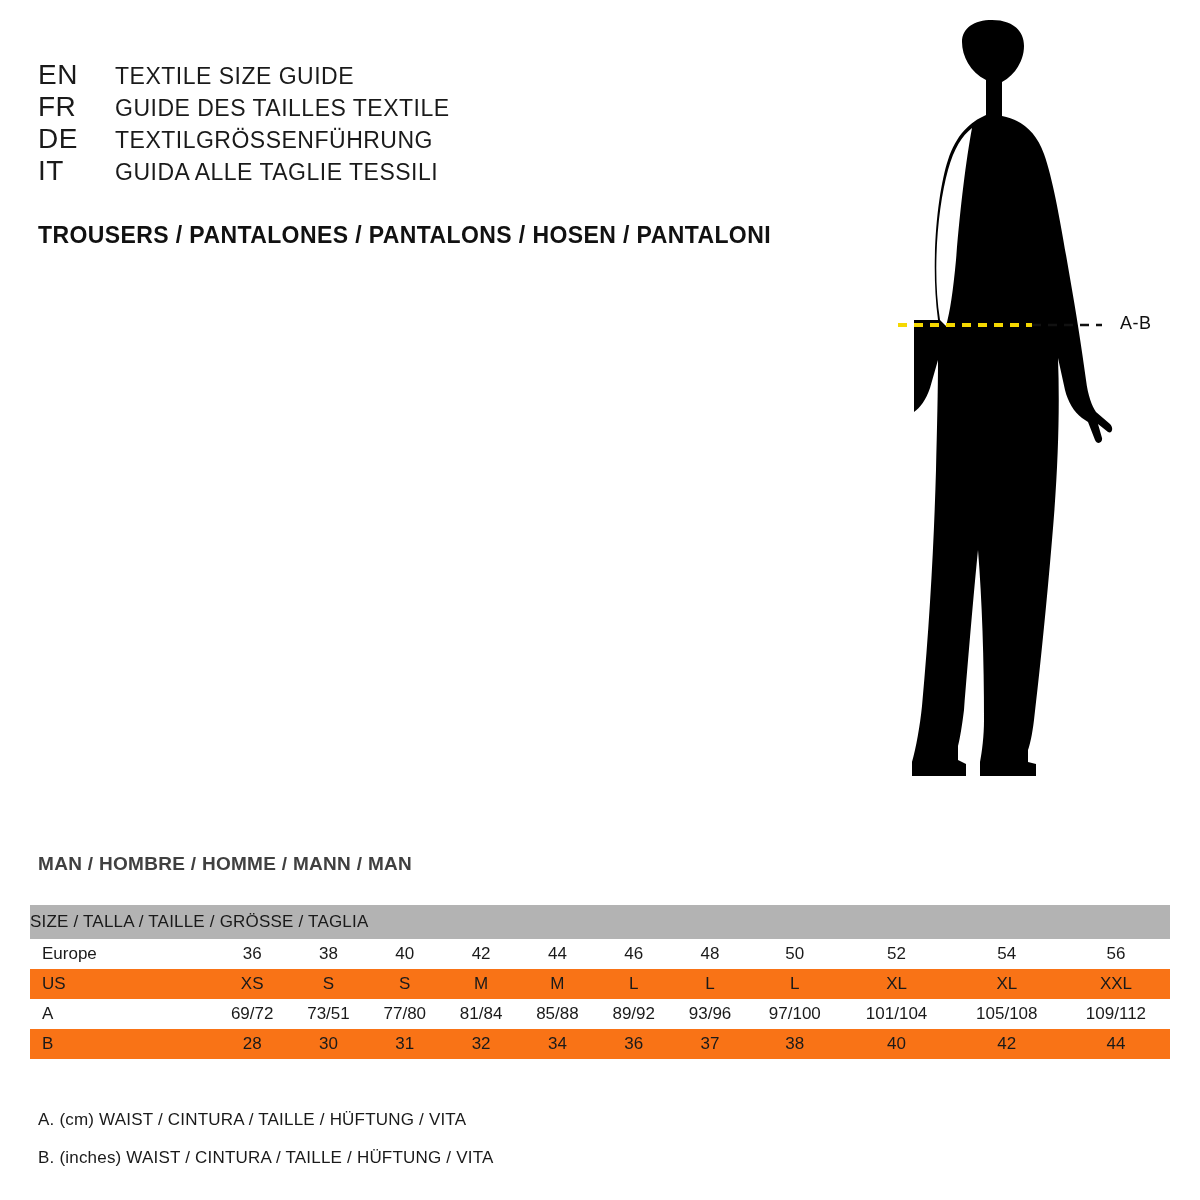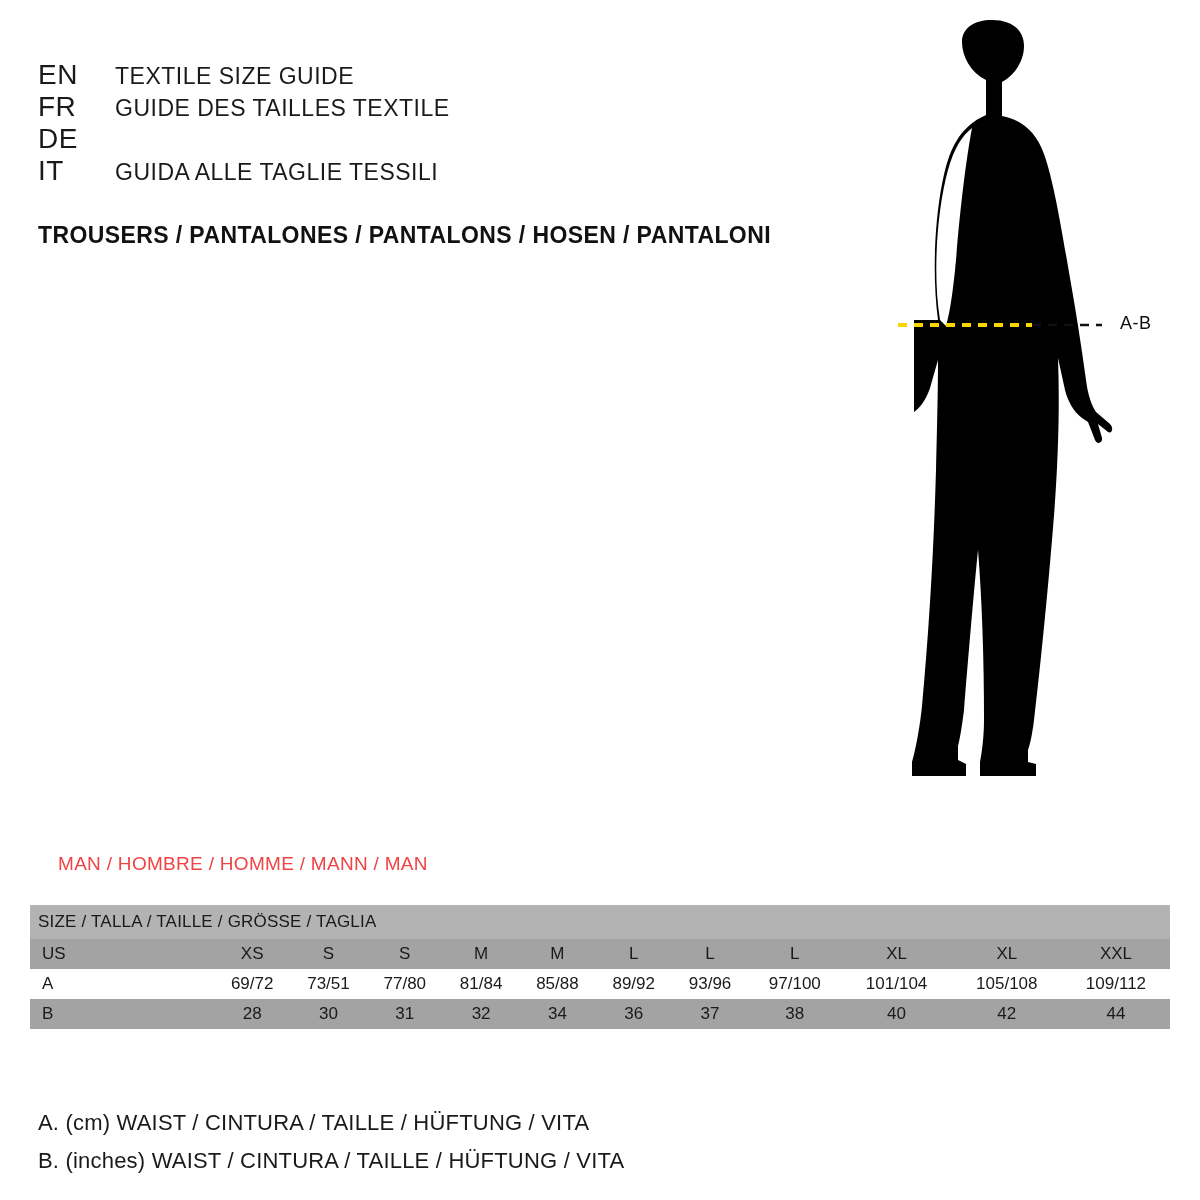--- a/index.html
+++ b/index.html
@@ -70,24 +70,23 @@
     color: #111;
     letter-spacing: 0.5px;
   }
 
   
   .section-title {
     position: absolute;
     left: 38px;
     top: 853px;
     font-size: 19px;
-    font-weight: normal;
+    font-weight: bold;
     letter-spacing: 0.3px;
-    color: #ef4444;
-    margin-left: 20px;
+    color: #404040;
   }
 
   table.size-table {
     position: absolute;
     left: 30px;
     top: 905px;
     width: 1140px;
     border-collapse: collapse;
     font-size: 17px;
   }
@@ -95,57 +94,58 @@
   table.size-table td {
     padding: 0;
     height: 30px;
     text-align: center;
     font-weight: normal;
     color: #1a1a1a;
   }
   table.size-table thead th {
     background: #b3b3b3;
     text-align: left;
-    padding-left: 8px;
+    padding-left: 0;
     font-size: 17px;
     height: 34px;
     letter-spacing: 0.2px;
   }
   table.size-table tbody tr.row-light td { background: #ffffff; }
-  table.size-table tbody tr.row-dark td { background: #a3a3a3; }
+  table.size-table tbody tr.row-dark td { background: #f97316; }
   table.size-table tbody td.rowhead {
     text-align: left;
     padding-left: 12px;
     width: 172px;
   }
 
   .footnote {
     position: absolute;
     left: 38px;
-    font-size: 22px;
+    font-size: 17px;
     color: #1a1a1a;
     letter-spacing: 0.2px;
   }
   .footnote.fn1 { top: 1110px; }
   .footnote.fn2 { top: 1148px; }
 </style>
 </head>
 <body>
 
 <div class="lang-block">
   <div class="lang-row">
     <div class="lang-code">EN</div>
     <div class="lang-text">TEXTILE SIZE GUIDE</div>
   </div>
   <div class="lang-row">
     <div class="lang-code">FR</div>
     <div class="lang-text">GUIDE DES TAILLES TEXTILE</div>
   </div>
   <div class="lang-row">
     <div class="lang-code">DE</div>
+    <div class="lang-text">TEXTILGRÖßENFÜHRUNG</div>
   </div>
   <div class="lang-row">
     <div class="lang-code">IT</div>
     <div class="lang-text">GUIDA ALLE TAGLIE TESSILI</div>
   </div>
 </div>
 
 <div class="garment-line">TROUSERS / PANTALONES / PANTALONS / HOSEN / PANTALONI</div>
 
 <div class="figure-wrap">
@@ -217,20 +217,34 @@
 
 <div class="section-title">MAN / HOMBRE / HOMME / MANN / MAN</div>
 
 <table class="size-table">
   <thead>
     <tr>
       <th colspan="12">SIZE / TALLA / TAILLE / GRÖSSE / TAGLIA</th>
     </tr>
   </thead>
   <tbody>
+    <tr class="row-light">
+      <td class="rowhead">Europe</td>
+      <td>36</td>
+      <td>38</td>
+      <td>40</td>
+      <td>42</td>
+      <td>44</td>
+      <td>46</td>
+      <td>48</td>
+      <td>50</td>
+      <td>52</td>
+      <td>54</td>
+      <td>56</td>
+    </tr>
     <tr class="row-dark">
       <td class="rowhead">US</td>
       <td>XS</td>
       <td>S</td>
       <td>S</td>
       <td>M</td>
       <td>M</td>
       <td>L</td>
       <td>L</td>
       <td>L</td>

